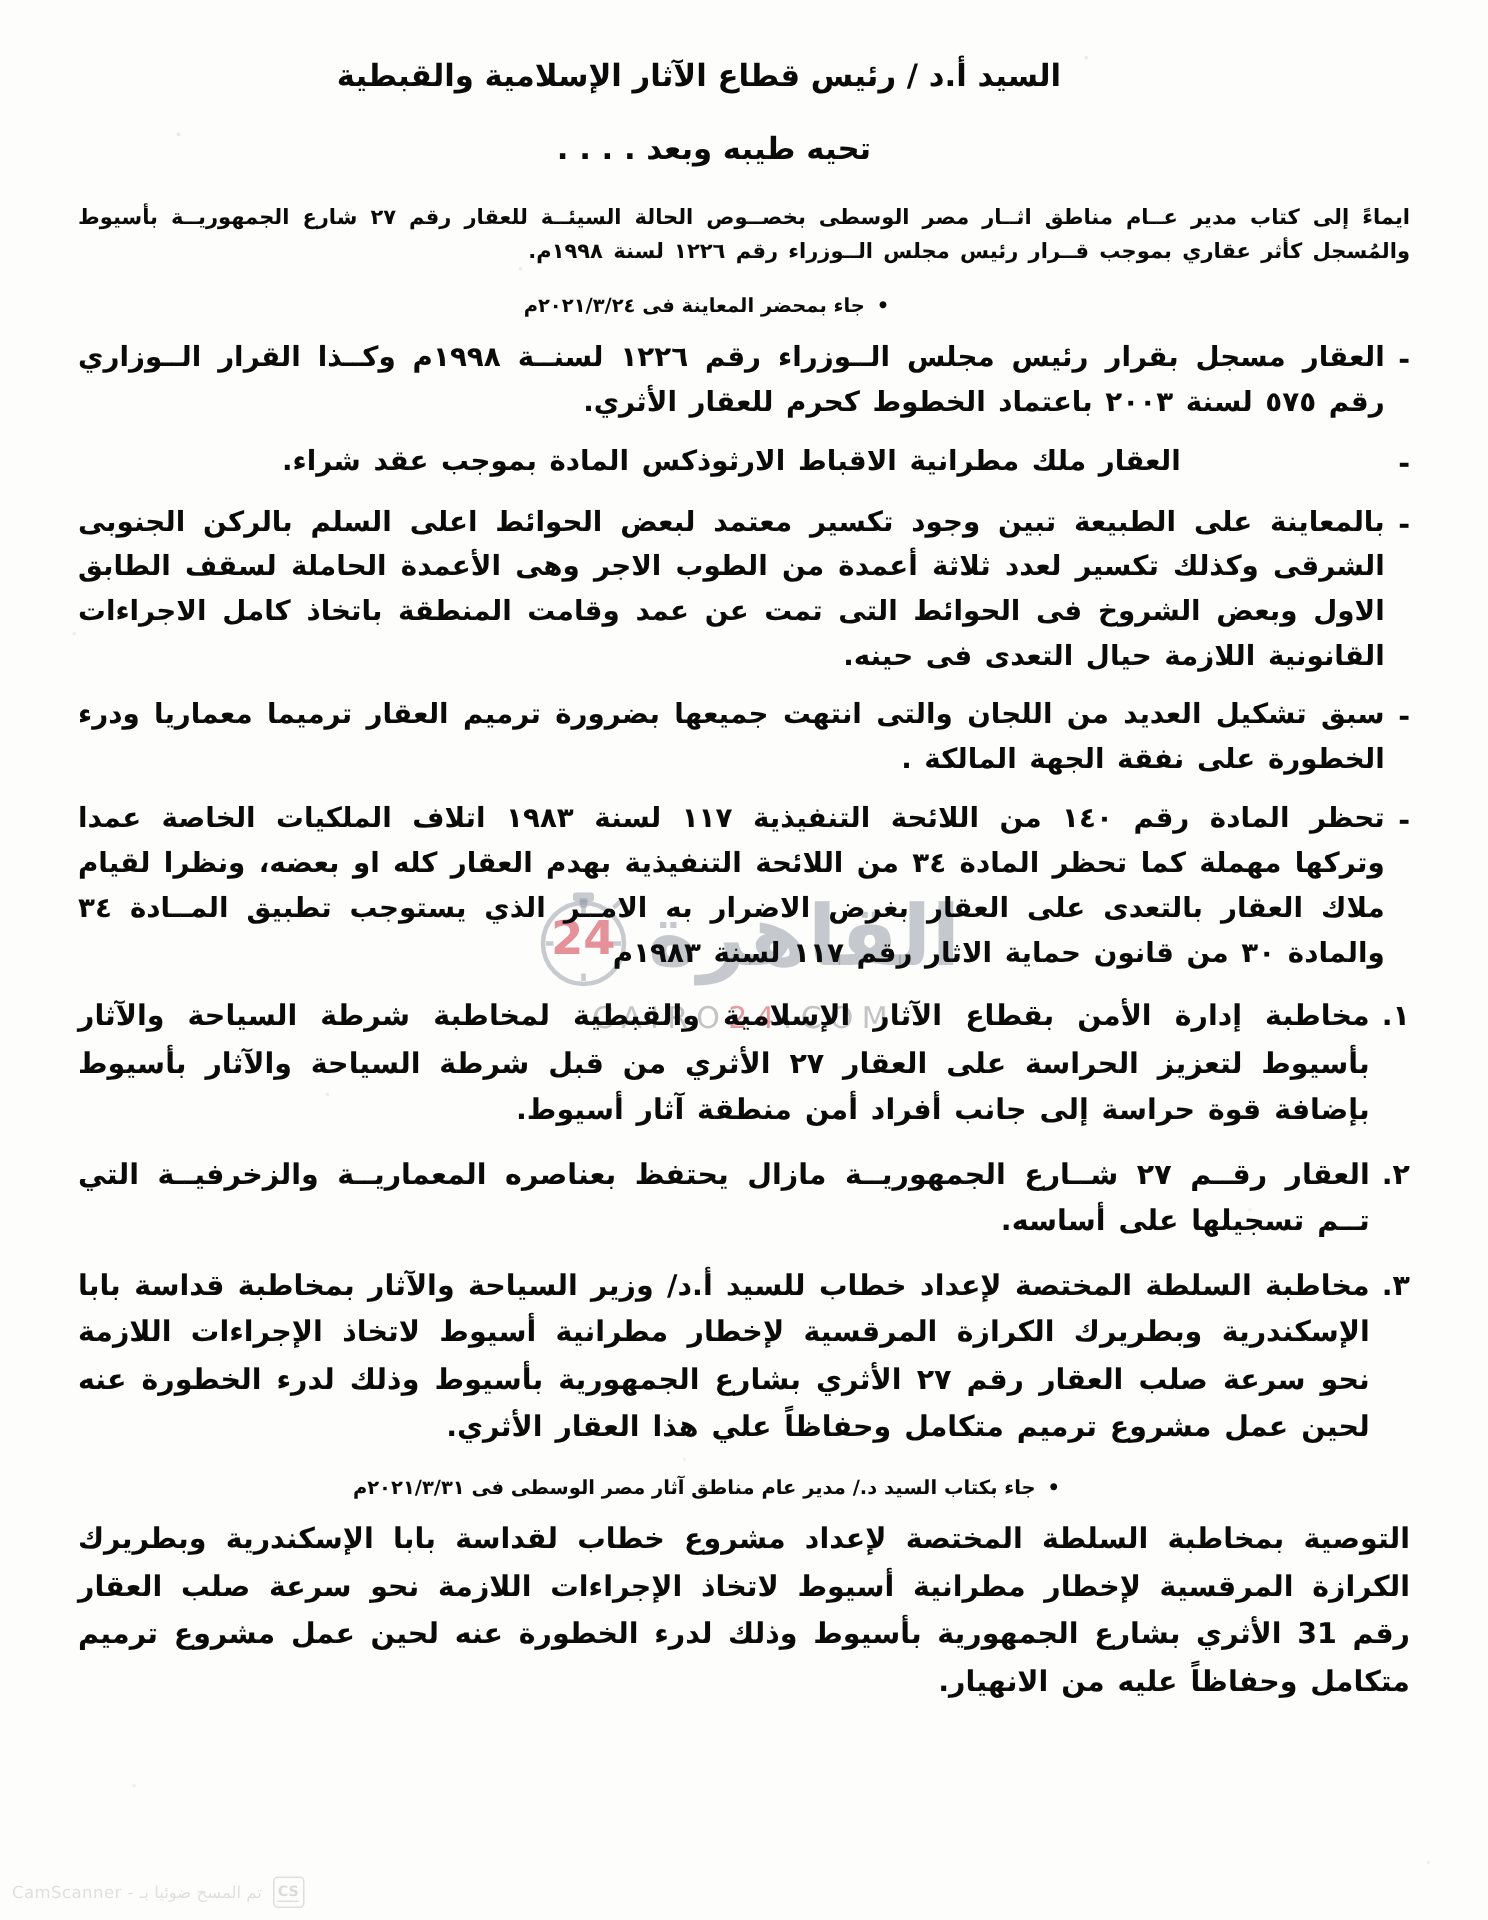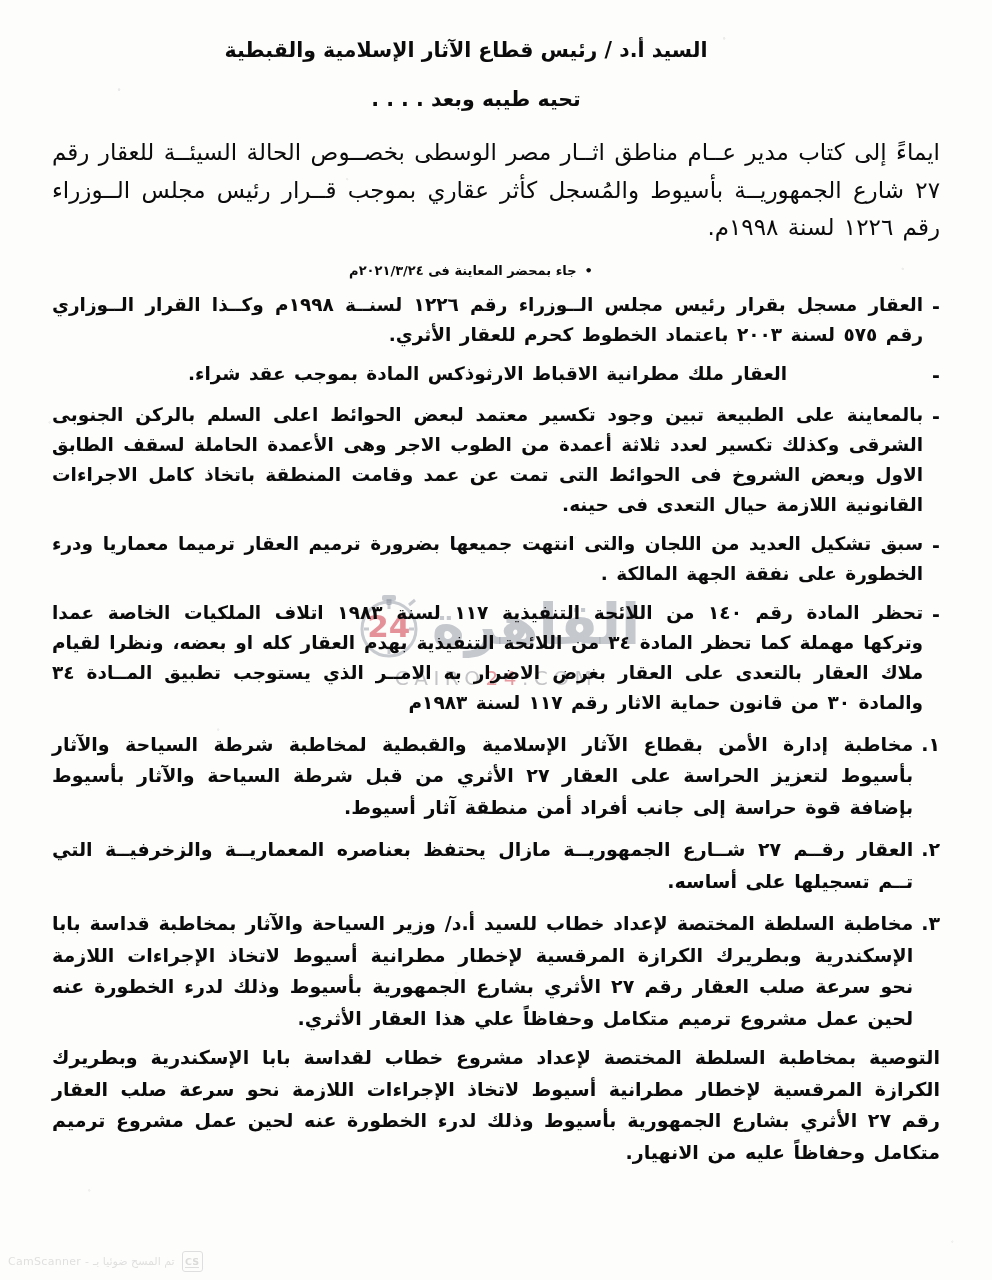--- a/index.html
+++ b/index.html
@@ -68,25 +68,25 @@
 
   .salutation {
     text-align: center;
     font-size: 20.5px;
     margin: 16px 0 0 0;
     padding-right: 40px;
     letter-spacing: 1px;
   }
 
   .para {
-    font-size: 23px;
+    font-size: 14px;
     text-align: justify;
     text-align-last: right;
     margin: 18px 0 0 0;
-    font-weight: 400;
+    font-weight: 700;
     word-spacing: 2px;
   }
 
   
   .bullet-line {
     font-size: 13px;
     font-weight: 700;
     text-align: center;
     margin: 14px 0 0 0;
     padding-right: 50px;
@@ -333,22 +333,25 @@
     <div class="num-item t">
       <span class="num">٢.</span>
       <span class="num-text">العقار رقــم ٢٧ شــارع الجمهوريــة مازال يحتفظ بعناصره المعماريــة والزخرفيــة التي تــم تسجيلها على أساسه.</span>
     </div>
 
     <div class="num-item t">
       <span class="num">٣.</span>
       <span class="num-text">مخاطبة السلطة المختصة لإعداد خطاب للسيد أ.د/ وزير السياحة والآثار بمخاطبة قداسة بابا الإسكندرية وبطريرك الكرازة المرقسية لإخطار مطرانية أسيوط لاتخاذ الإجراءات اللازمة نحو سرعة صلب العقار رقم ٢٧ الأثري بشارع الجمهورية بأسيوط وذلك لدرء الخطورة عنه لحين عمل مشروع ترميم متكامل وحفاظاً علي هذا العقار الأثري.</span>
     </div>
 
-
-    <div class="t closing-para">التوصية بمخاطبة السلطة المختصة لإعداد مشروع خطاب لقداسة بابا الإسكندرية وبطريرك الكرازة المرقسية لإخطار مطرانية أسيوط لاتخاذ الإجراءات اللازمة نحو سرعة صلب العقار رقم ٢٧ الأثري بشارع الجمهورية بأسيوط وذلك لدرء الخطورة عنه لحين عمل مشروع ترميم متكامل وحفاظاً عليه من الانهيار.</div>
+    <div class="t bullet-line">
+      <span class="dot">•</span><span>جاء بكتاب السيد د./ مدير عام مناطق آثار مصر الوسطى فى ٢٠٢١/٣/٣١م</span>
+    </div>
+
+    <div class="t closing-para">التوصية بمخاطبة السلطة المختصة لإعداد مشروع خطاب لقداسة بابا الإسكندرية وبطريرك الكرازة المرقسية لإخطار مطرانية أسيوط لاتخاذ الإجراءات اللازمة نحو سرعة صلب العقار رقم 31 الأثري بشارع الجمهورية بأسيوط وذلك لدرء الخطورة عنه لحين عمل مشروع ترميم متكامل وحفاظاً عليه من الانهيار.</div>
 
   </div>
 
   <div class="camscanner">
     <span class="cs-badge">CS</span>
     <span class="cs-text">CamScanner - تم المسح ضوئيا بـ</span>
   </div>
 
 </div>
 

